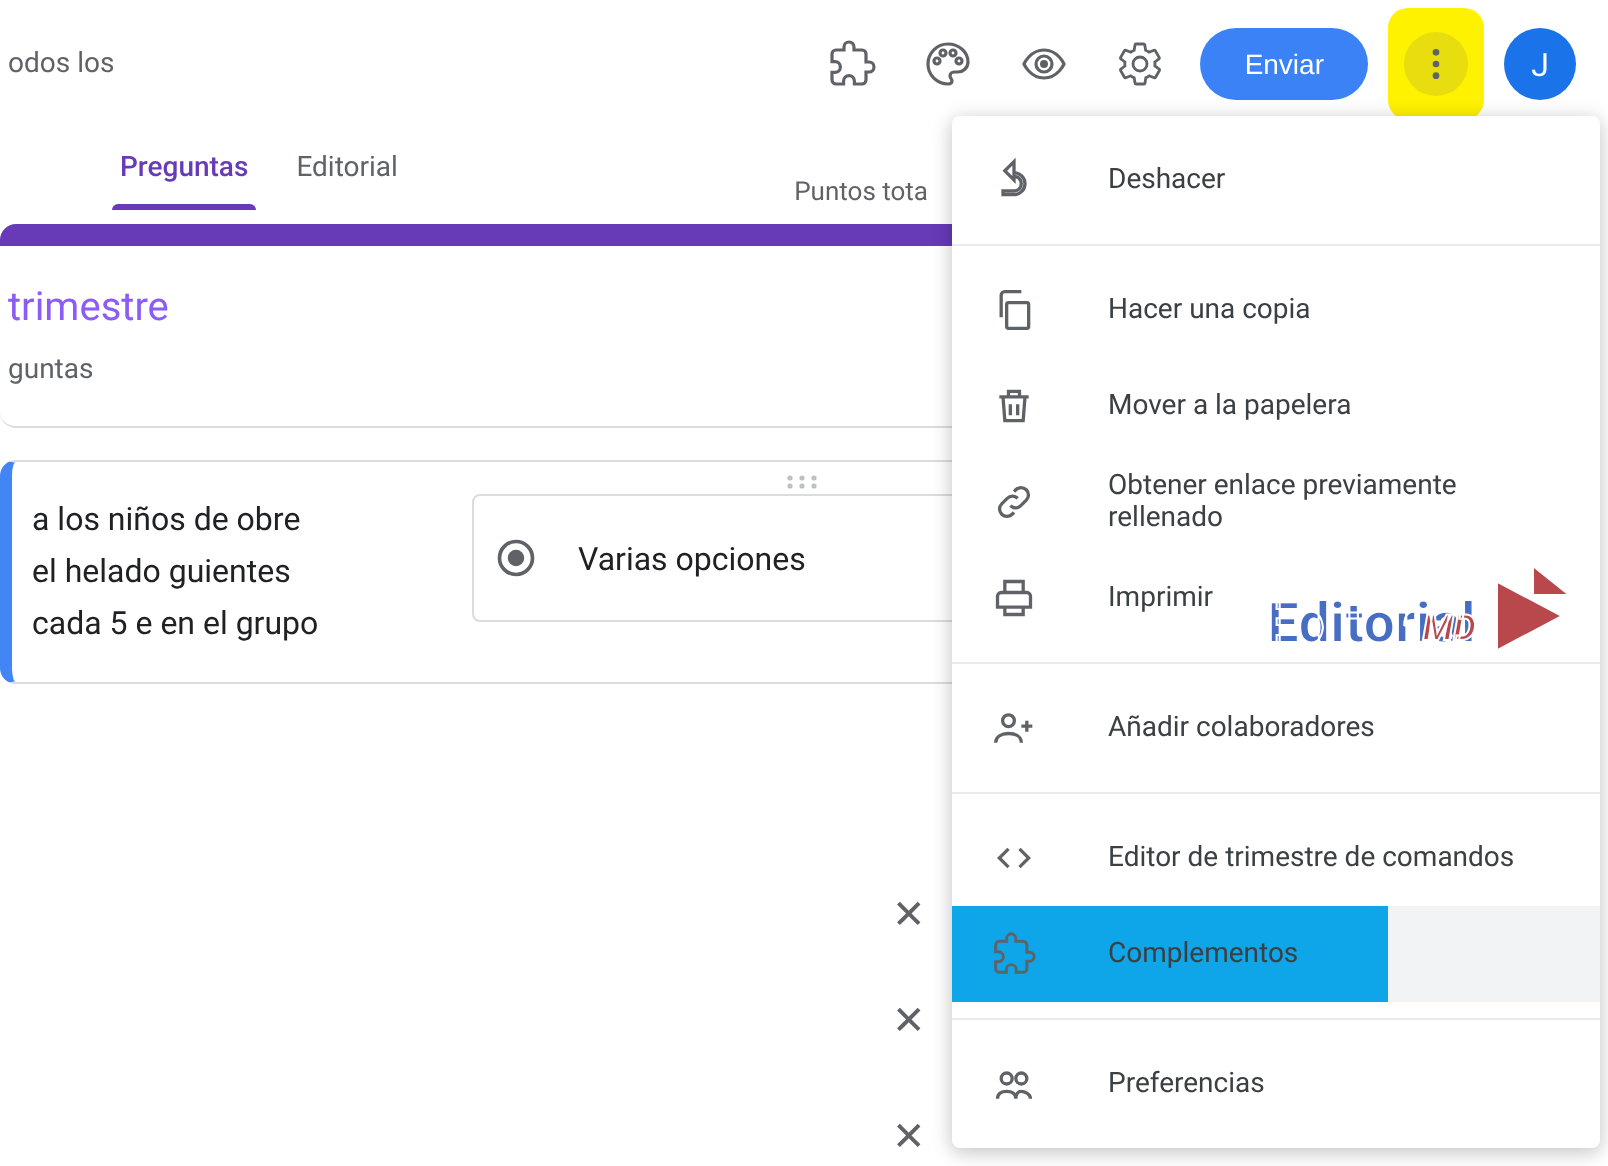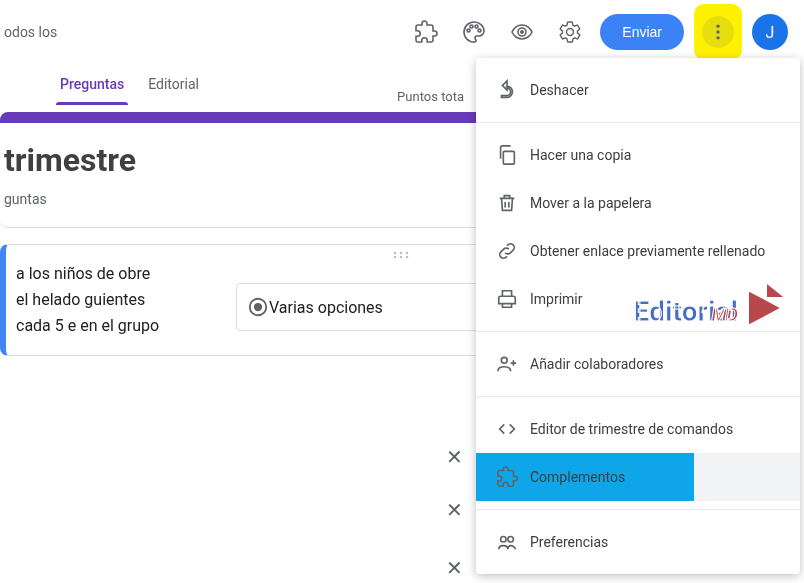--- a/index.html
+++ b/index.html
@@ -126,23 +126,23 @@
   .form-card {
     border: 1px solid #dadce0;
     border-top: none;
     border-left: none;
     border-radius: 0 0 8px 8px;
     margin: 0 8px 16px 0;
     padding: 18px 20px 20px 4px;
     background: #fff;
   }
   .form-title {
-    font-size: 32px;
-    font-weight: 700;
-    color: #404040;
+    font-size: 20px;
+    font-weight: 400;
+    color: #8b5cf6;
     margin-bottom: 12px;
   }
   .form-desc {
     font-size: 14px;
     color: #5f6368;
   }
   .question-card {
     border: 1px solid #dadce0;
     border-left: 6px solid #4285f4;
     border-radius: 8px;
@@ -168,47 +168,46 @@
   .q-text {
     font-size: 16px;
     line-height: 26px;
     color: #202124;
     max-width: 150px;
   }
   .q-type {
     flex: 0 0 260px;
     border: 1px solid #dadce0;
     border-radius: 4px;
-    height: 48px;
+    height: 64px;
     display: flex;
     align-items: center;
     padding: 0 10px;
-    gap: 0;
+    gap: 20px;
     color: #202124;
     cursor: pointer;
-    margin-top: 22px;
   }
   .q-type .caret { margin-left: auto; color: #5f6368; }
   .menu {
     position: absolute;
     top: 58px;
     right: 4px;
     width: 324px;
     background: #fff;
     border-radius: 4px;
     box-shadow: 0 2px 10px rgba(0,0,0,0.25);
     padding: 8px 0;
     z-index: 100;
   }
   .menu-item {
     display: flex;
     align-items: center;
     height: 48px;
     padding: 0 20px;
-    gap: 12px;
+    gap: 36px;
     font-size: 14px;
     color: #3c4043;
     cursor: pointer;
   }
   .menu-item svg { width: 22px; height: 22px; fill: #5f6368; flex-shrink: 0; }
   .menu-item-complementos {
     background: #0ea5e9;
     position: relative;
   }
   .menu-item-complementos::after {

